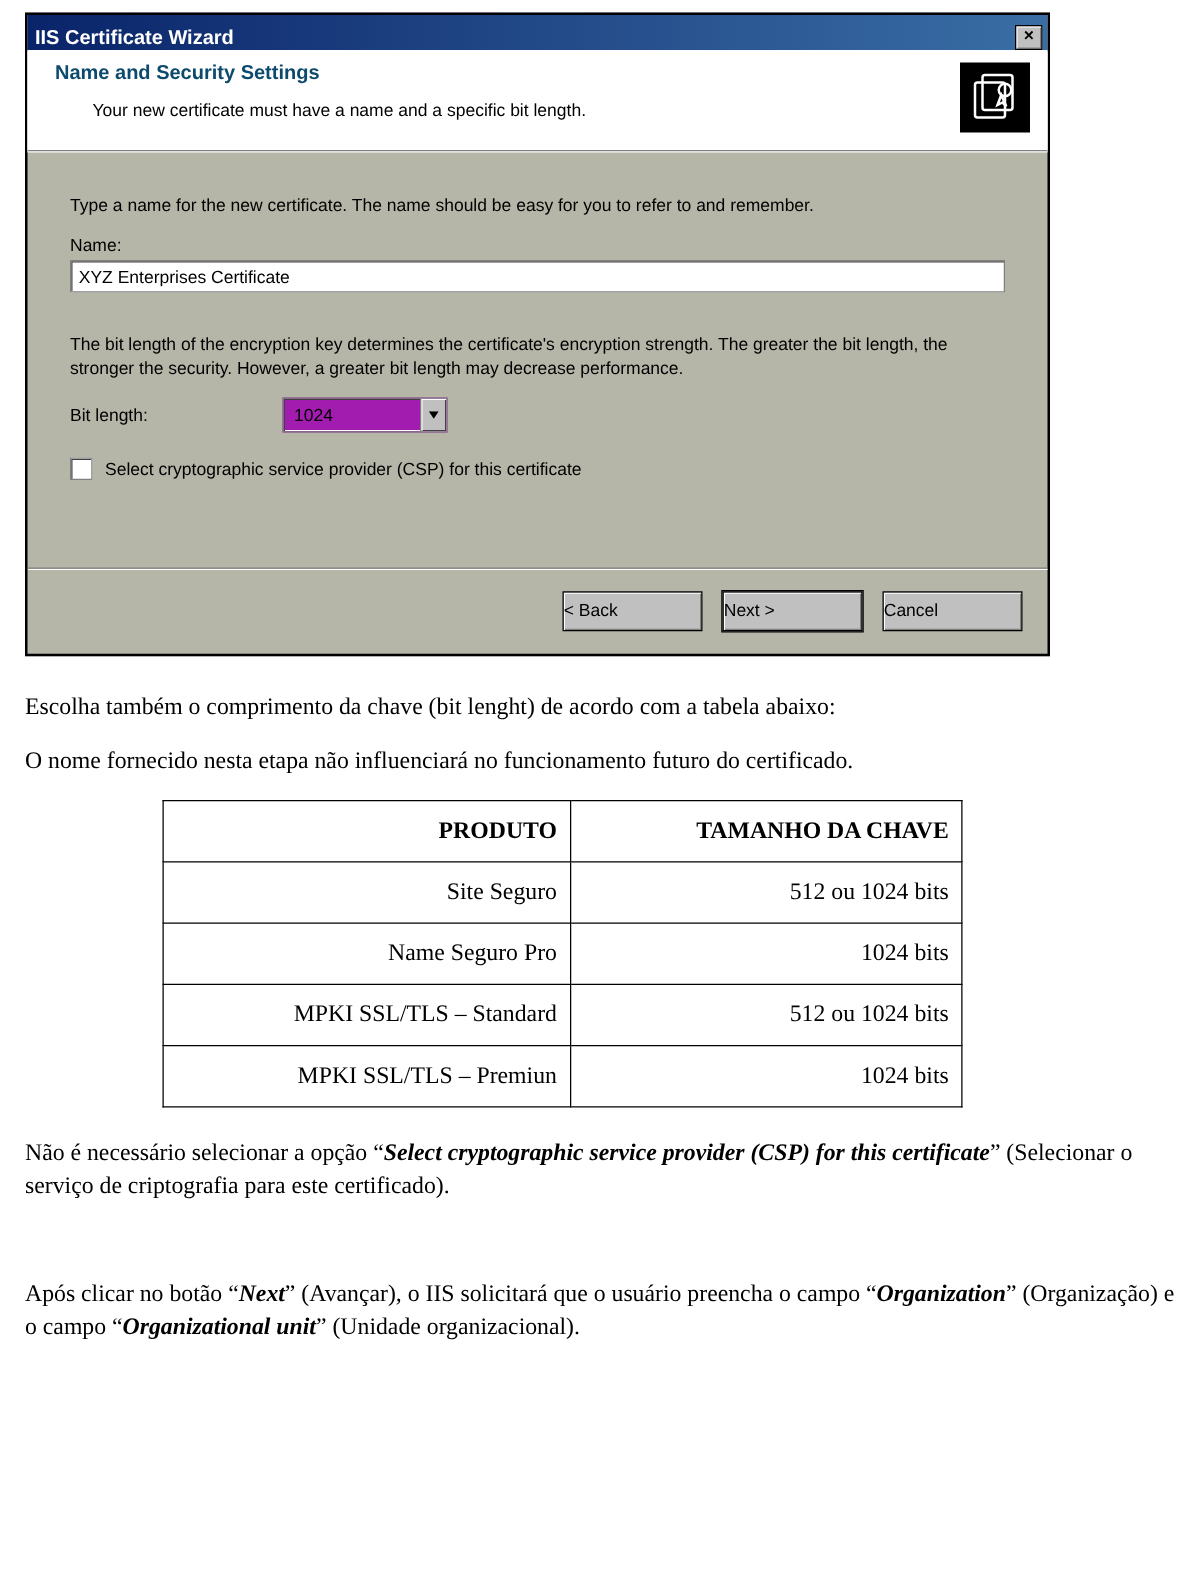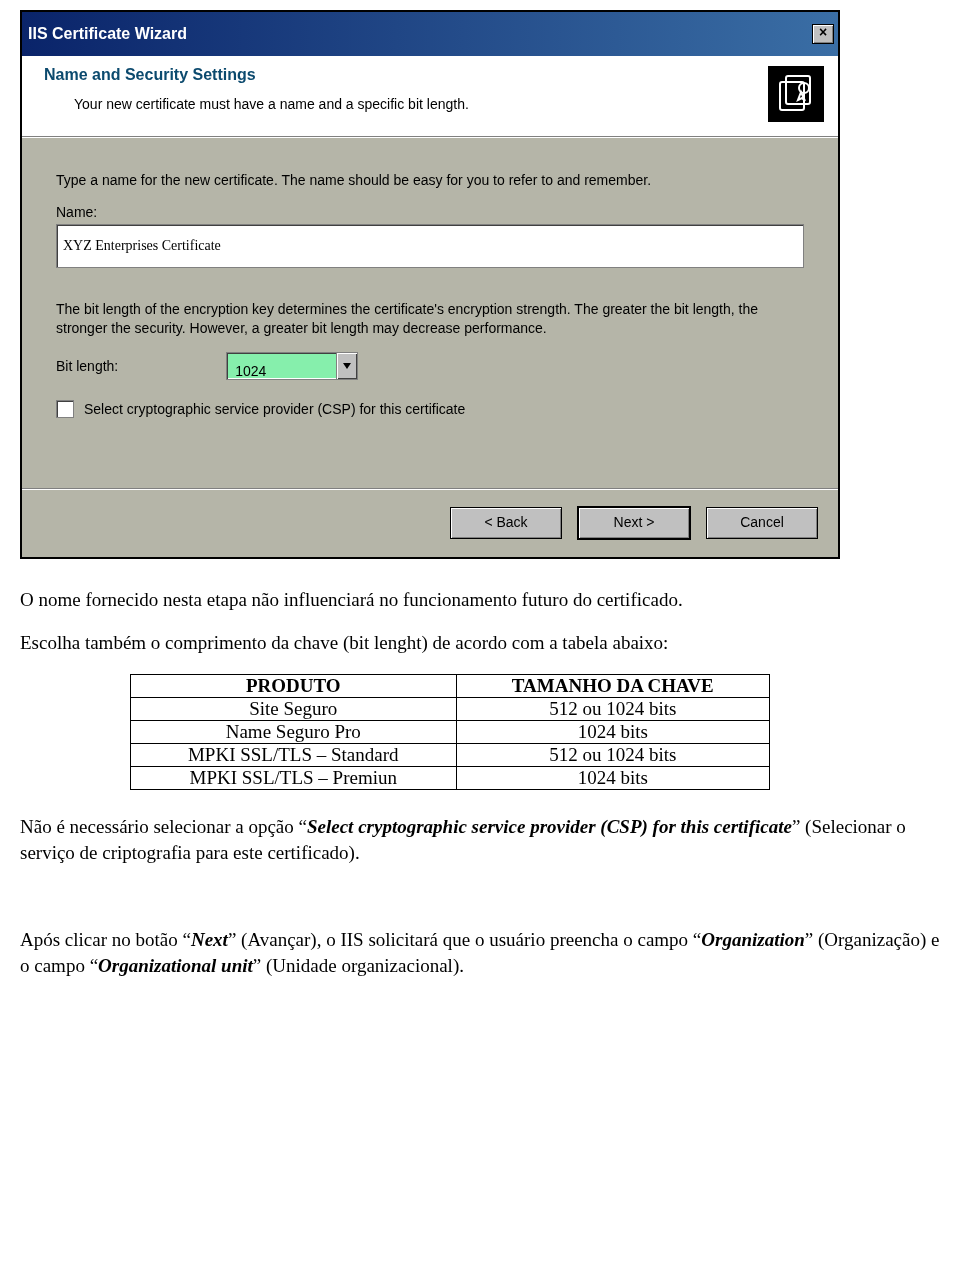--- a/index.html
+++ b/index.html
@@ -16,25 +16,25 @@
   }
   
   .dialog-outer {
     border: 2px solid #000;
     width: 820px;
     background: #b5b5a8;
     box-sizing: border-box;
   }
   .titlebar {
     display: flex;
-    align-items: center;
+    align-items: flex-end;
     justify-content: space-between;
     background: linear-gradient(to right, #0a246a, #3a6ea5);
     color: #fff;
-    height: 44px;
+    height: 28px;
     padding: 0 4px 0 6px;
   }
   .titlebar-title {
     font-family: Tahoma, Arial, sans-serif;
     font-weight: bold;
     font-size: 16px;
   }
   .titlebar-close {
     width: 20px;
     height: 18px;
@@ -86,40 +86,40 @@
     padding: 18px 34px 10px 34px;
     font-family: Tahoma, Arial, sans-serif;
     font-size: 14px;
     color: #000;
   }
   .dialog-body .para { margin: 16px 0 14px 0; line-height: 1.35; }
   .dialog-body .lbl { margin: 0 0 4px 0; }
   .text-input {
     width: 100%;
     box-sizing: border-box;
-    height: 44px;
+    height: 26px;
     background: #fff;
     border: 1px solid #808080;
     box-shadow: inset 1px 1px 0 #404040, inset -1px -1px 0 #fff;
-    font-family: Liberation Serif, serif;
+    font-family: Liberation Sans, sans-serif;
     font-size: 14px;
     padding: 2px 6px;
     margin-bottom: 16px;
   }
   .bitlength-row {
     display: flex;
     align-items: center;
     gap: 108px;
     margin-bottom: 20px;
   }
   .select-box {
     display: flex;
-    align-items: flex-end;
+    align-items: center;
     height: 26px;
-    background: #86efac;
+    background: #a21caf;
     border: 1px solid #808080;
     box-shadow: inset 1px 1px 0 #404040, inset -1px -1px 0 #fff;
     width: 130px;
   }
   .select-box .sel-val {
     flex: 1;
     padding: 0 8px;
     font-size: 14px;
   }
   .select-box .sel-btn {
@@ -155,43 +155,43 @@
     gap: 16px;
   }
   .win-btn {
     min-width: 110px;
     height: 30px;
     background: #c0c0c0;
     border: 1px solid #000;
     box-shadow: inset 1px 1px 0 #fff, inset -1px -1px 0 #808080;
     font-family: Tahoma, Arial, sans-serif;
     font-size: 14px;
-    text-align: center;
+    text-align: left;
     line-height: 28px;
     cursor: default;
   }
   .win-btn.default {
     box-shadow: 0 0 0 1px #000, inset 1px 1px 0 #fff, inset -1px -1px 0 #808080;
   }
 
   
   .doc-text { margin-top: 28px; }
   .doc-text p { margin: 0 0  18px 0; line-height: 1.35; }
   .p-gap { margin-bottom: 18px; }
 
   table.products {
     border-collapse: collapse;
     margin: 18px 0 24px 110px;
     width: 640px;
   }
   table.products th, table.products td {
     border: 1px solid #000;
-    padding: 0 10px;
+    padding: 13px 10px;
     font-size: 19px;
-    text-align: center;
+    text-align: right;
     vertical-align: top;
   }
   table.products th {
     font-weight: bold;
     background: #fff;
   }
   .italic-bold { font-style: italic; font-weight: bold; }
 </style>
 </head>
 <body>
@@ -251,22 +251,22 @@
     <div style="height:60px;"></div>
 
     <div class="button-bar">
       <div class="win-btn">&lt; Back</div>
       <div class="win-btn default">Next &gt;</div>
       <div class="win-btn">Cancel</div>
     </div>
   </div>
 
   <div class="doc-text">
+    <p class="p-gap">Escolha também o comprimento da chave (bit lenght) de acordo com a tabela abaixo:</p>
     <p class="p-gap">O nome fornecido nesta etapa não influenciará no funcionamento futuro do certificado.</p>
-    <p class="p-gap">Escolha também o comprimento da chave (bit lenght) de acordo com a tabela abaixo:</p>
 
     <table class="products">
       <tbody>
           <tr>
         <th>PRODUTO</th>
         <th>TAMANHO DA CHAVE</th>
       </tr>
       <tr>
         <td>Site Seguro</td>
         <td>512 ou 1024 bits</td>

